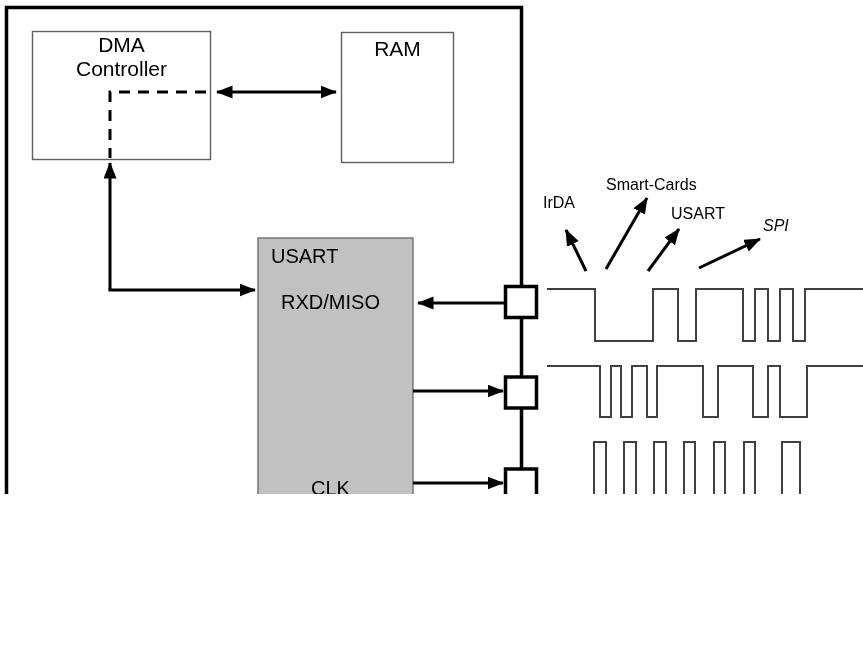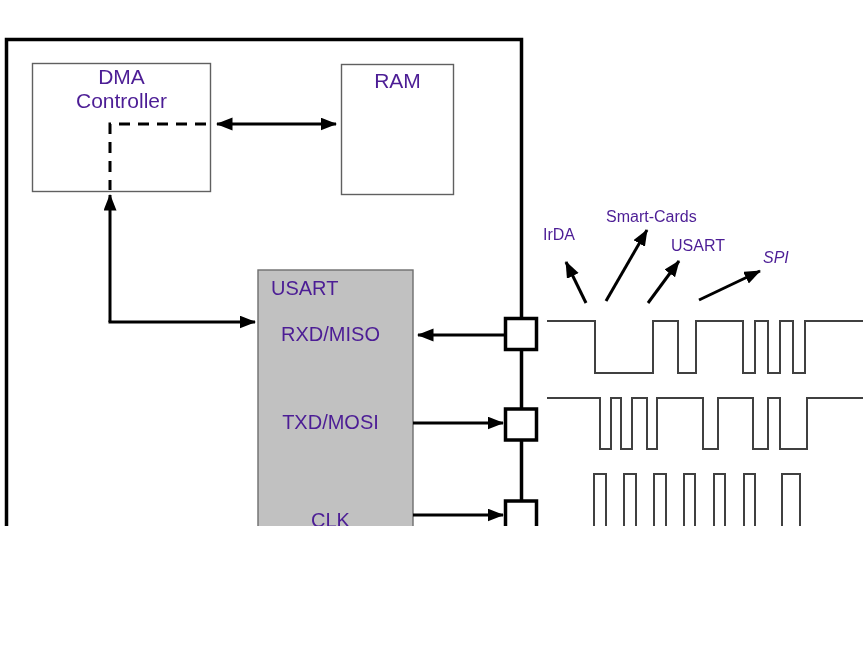--- a/index.html
+++ b/index.html
@@ -1,23 +1,22 @@
 <!DOCTYPE html>
 <html><head>
 <meta charset="utf-8">
 <style>
   html,body{margin:0;padding:0;background:#ffffff;}
   .stage{
     position:relative;
     width:863px;height:494px;
     background:#ffffff;
     font-family:"Liberation Sans", sans-serif;
-    color:#4c1d95;
+    color:#000000;
     overflow:hidden;
-    margin-top:32px;
   }
   .stage svg{position:absolute;left:0;top:0;}
   .lbl{position:absolute;white-space:nowrap;line-height:1.15;}
   .block-label{font-size:21px;text-align:center;}
   .sig{font-size:20px;text-align:center;position:absolute;left:258px;width:145px;}
   .usart-title{font-size:20px;}
   .proto{font-size:16px;text-align:right;}
 </style>
 </head>
 <body>
@@ -68,21 +67,20 @@
   <div class="lbl block-label" style="left:33px;top:33px;width:177px;">
     <div>DMA</div>
     <div>Controller</div>
   </div>
 
   <div class="lbl block-label" style="left:342px;top:37px;width:111px;">RAM</div>
 
   <div class="lbl usart-title" style="left:271px;top:245px;">USART</div>
 
   <div class="sig" style="top:291px;">RXD/MISO</div>
-  <div class="sig" style="top:379px;">TXD/MOSI</div>
   <div class="sig" style="top:477px;">CLK</div>
   <div class="sig" style="top:534px;">CS</div>
 
   <div class="lbl proto" style="left:543px;top:194px;">IrDA</div>
   <div class="lbl proto" style="left:606px;top:176px;">Smart-Cards</div>
   <div class="lbl proto" style="left:671px;top:205px;">USART</div>
   <div class="lbl proto" style="left:763px;top:217px;font-style:italic;">SPI</div>
 
 </div>
 

